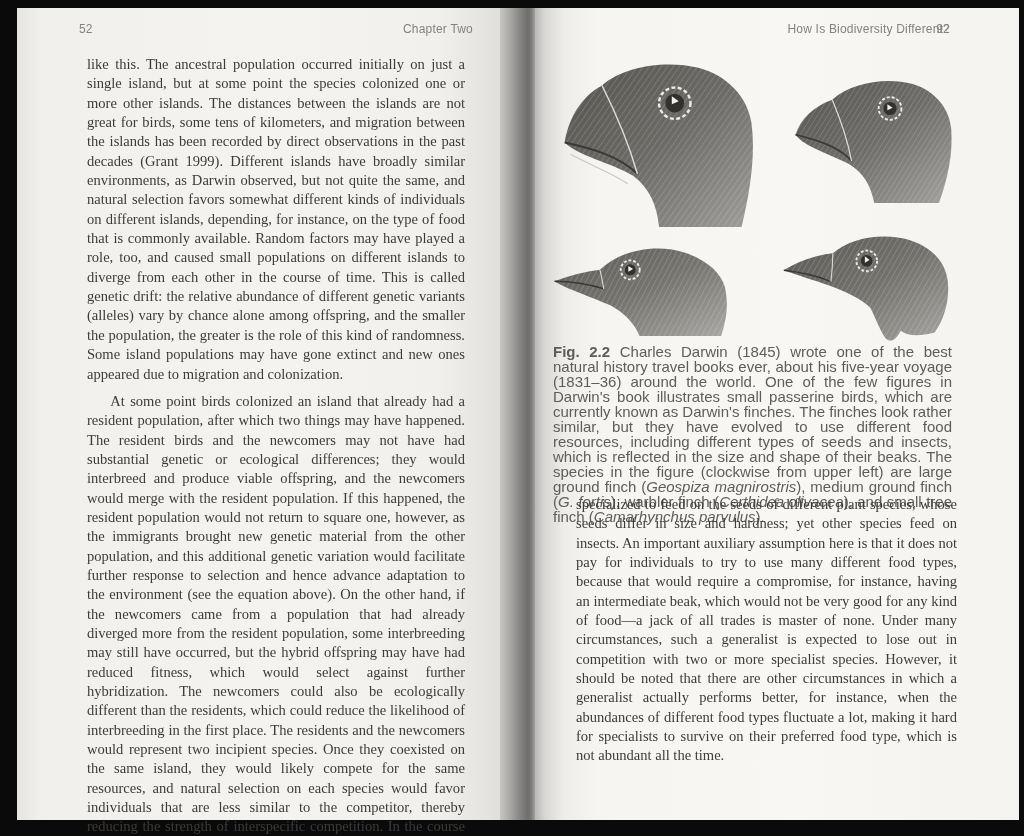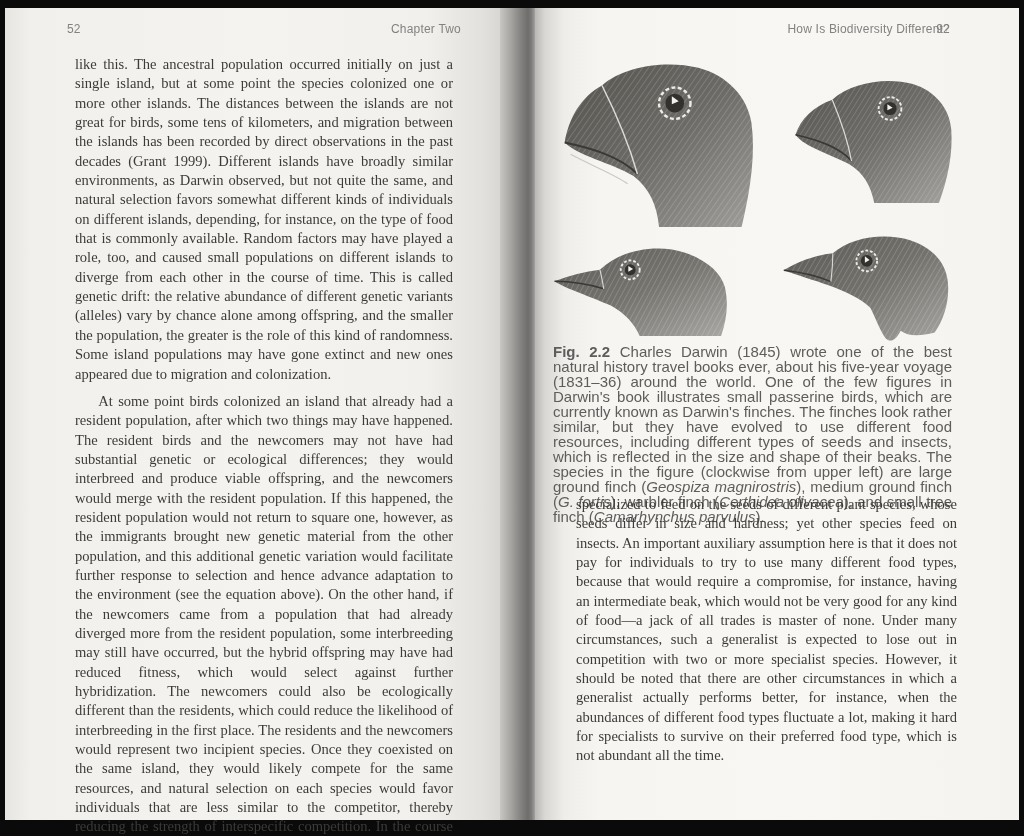--- a/index.html
+++ b/index.html
@@ -6,21 +6,21 @@
   body {
     width: 1024px; height: 836px;
     background: #0a0a0a;
     font-family: "Liberation Serif", serif;
     position: relative; overflow: hidden;
   }
   .book { position: absolute; left: 5px; top: 8px; width: 1014px; height: 812px; }
 
   .page { position: absolute; top: 0; height: 812px; }
   .page-left {
-    left: 0; width: 495px;
+    left: 12px; width: 495px;
     background: linear-gradient(90deg, #e7e5e2 0%, #f1f0ed 5%, #f4f3f0 50%, #f1f0ed 82%, #e3e1de 93%, #cfcdca 100%);
     padding-left: 18px;
   }
   .page-right {
     left: 530px; width: 484px;
     background: linear-gradient(90deg, #b9b7b4 0%, #d9d7d4 2%, #eeedea 6%, #f6f5f2 13%, #f8f7f4 55%, #f4f3f0 100%);
   }
   .gutter {
     position: absolute; left: 495px; top: 0; width: 35px; height: 812px;
     background: linear-gradient(90deg, #c8c6c3 0%, #a8a6a3 30%, #868482 58%, #6f6d6b 80%, #7f7d7b 90%, #a3a19f 100%);

